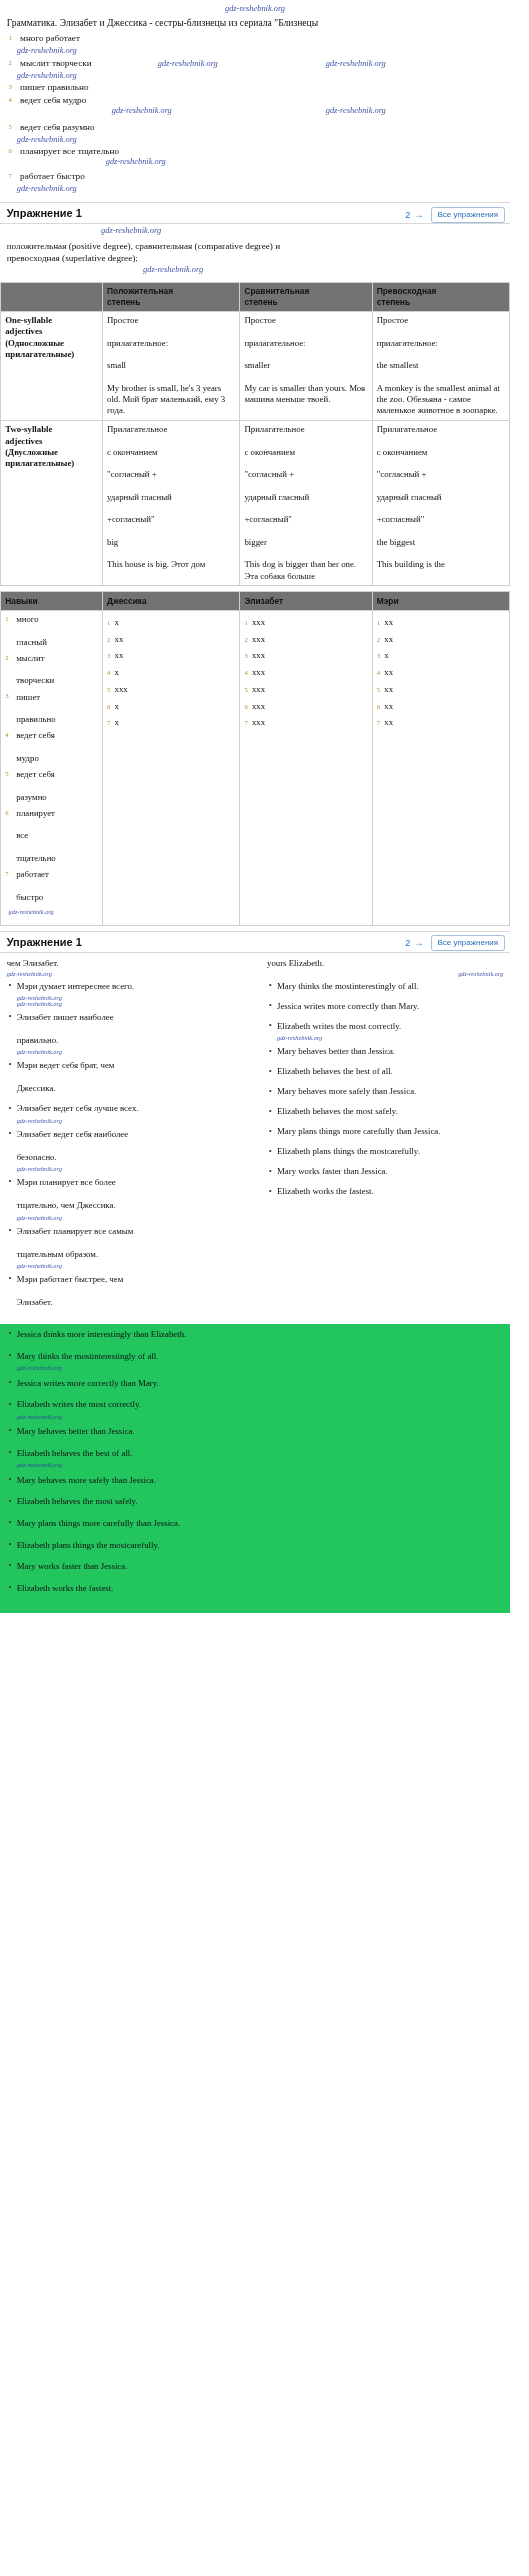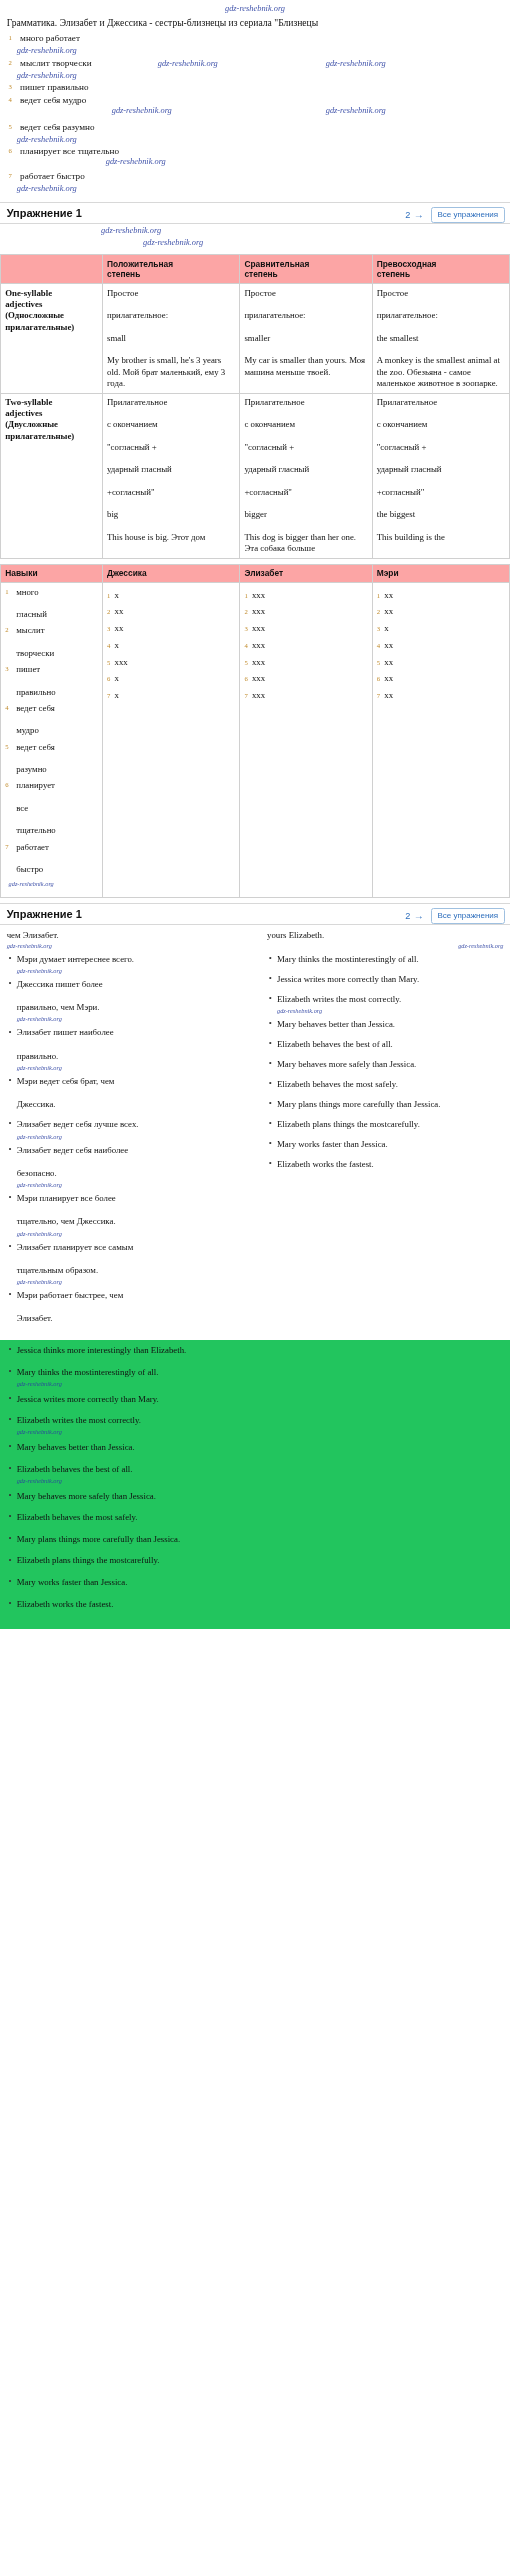--- a/index.html
+++ b/index.html
@@ -109,21 +109,21 @@
     vertical-align: top;
     padding: 3.4px 4.2px;
     line-height: 1.28;
     position: relative;
   }
   table.grid th {
     font-family: "Liberation Sans", sans-serif;
     font-weight: bold;
     font-size: 8.4px;
     text-align: left;
-    background: #fca5a5;
+    background: #737373;
   }
   .cellhead { font-weight: bold; }
 
   .skills thead th { font-weight: bold; }
   .skills td { height: 25px; }
   .sk-label {
     position: relative;
     padding-left: 11px;
     font-size: 8.8px;
   }
@@ -235,20 +235,22 @@
         <span class="arrow">→</span>
       </div>
       <button class="allbtn">Все упражнения</button>
     </div>
   </div>
 
   <div style="position:relative;height:13.4px">
     <span class="wm abs" style="left:101px;top:1.7px">gdz-reshebnik.org</span>
   </div>
 
+  <div class="degline pre-line">положительная (positive degree), сравнительная (comparative degree) и
+превосходная (superlative degree);</div>
 
   <div style="position:relative;height:11.7px">
     <span class="wm abs" style="left:143px;top:0">gdz-reshebnik.org</span>
   </div>
 
   <table class="grid">
     <colgroup>
         <col style="width:20%">
         <col style="width:27%">
         <col style="width:26%">
@@ -436,23 +438,20 @@
     <div class="col">
       <div style="font-size:8.8px">yours Elizabeth.</div>
       <div style="text-align:right"><span class="wm small">gdz-reshebnik.org</span></div>
     </div>
   </div>
 
   <div class="two-col">
     <div class="col">
       <div class="bullet pre-line">Мэри думает интереснее всего.</div>
       <div class="wm small" style="margin:-6.7px 0 5px 10px">gdz-reshebnik.org</div>
-      <div class="bullet pre-line">Джессика пишет более
-
-правильно, чем Мэри.</div>
       <div class="wm small" style="margin:-6.7px 0 5px 10px">gdz-reshebnik.org</div>
       <div class="bullet pre-line">Элизабет пишет наиболее
 
 правильно.</div>
       <div class="wm small" style="margin:-6.7px 0 5px 10px">gdz-reshebnik.org</div>
       <div class="bullet pre-line">Мэри ведет себя брат, чем
 
 Джессика.</div>
       <div class="bullet pre-line">Элизабет ведет себя лучше всех.</div>
       <div class="wm small" style="margin:-6.7px 0 5px 10px">gdz-reshebnik.org</div>

